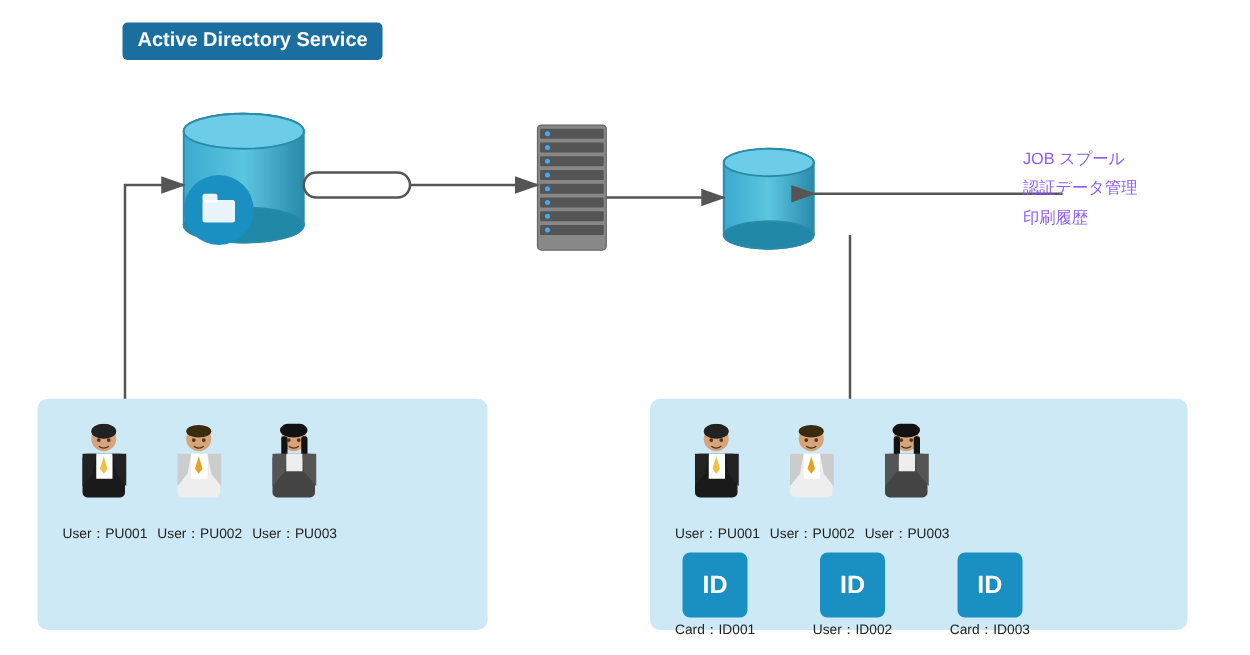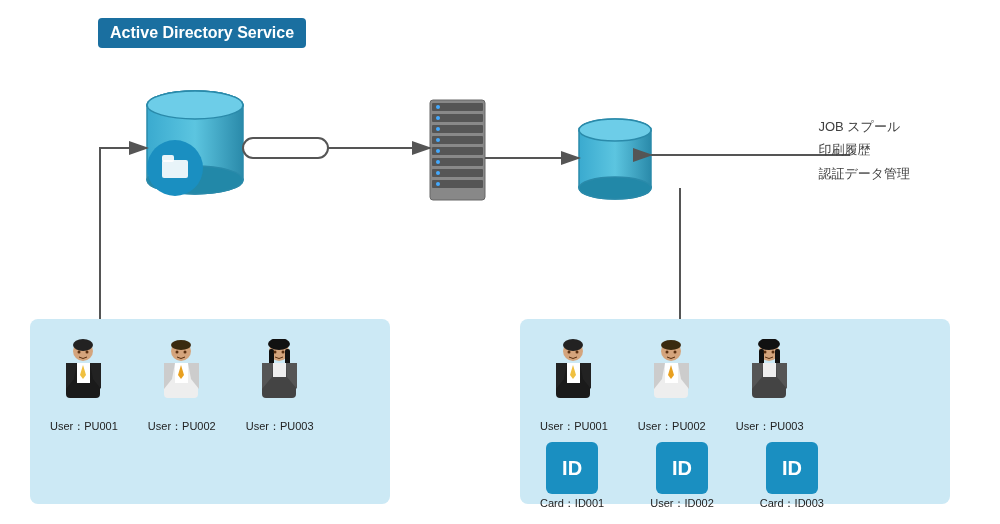--- a/index.html
+++ b/index.html
@@ -38,21 +38,21 @@
       left: 575px;
     }
 
     
     .info-box {
       position: absolute;
       top: 115px;
       right: 90px;
       font-size: 13px;
       line-height: 1.8;
-      color: #404040;
+      color: #8b5cf6;
     }
 
     
     .bottom-panel {
       position: absolute;
       bottom: 20px;
       background: #cce9f5;
       border-radius: 8px;
       padding: 15px 20px 10px 20px;
     }
@@ -63,21 +63,21 @@
     }
     .bottom-panel-right {
       left: 520px;
       width: 430px;
       height: 185px;
     }
 
     
     .user-row {
       display: flex;
-      gap: 30px;
+      gap: 8px;
       align-items: flex-start;
       margin-top: 5px;
     }
     .user-figure {
       display: flex;
       flex-direction: column;
       align-items: center;
       gap: 5px;
     }
     .user-label {
@@ -198,22 +198,22 @@
     <line x1="485" y1="158" x2="579" y2="158" stroke="#555" stroke-width="2" marker-end="url(#arrowhead)"></line>
 
     <line x1="680" y1="188" x2="680" y2="338" stroke="#555" stroke-width="2" marker-end="url(#arrowhead)"></line>
 
     <line x1="850" y1="155" x2="651" y2="155" stroke="#555" stroke-width="2" marker-end="url(#arrowhead-left)"></line>
 
   </svg>
 
   <div class="info-box">
     <div>JOB スプール</div>
+    <div>認証データ管理</div>
     <div>印刷履歴</div>
-    <div>認証データ管理</div>
   </div>
 
   <div class="bottom-panel bottom-panel-left">
     <div class="user-row">
 
       <div class="user-figure">
         <svg width="55" height="75" viewBox="0 0 55 75">
 
           <circle cx="27" cy="12" r="10" fill="#d4a47c"></circle>
 

